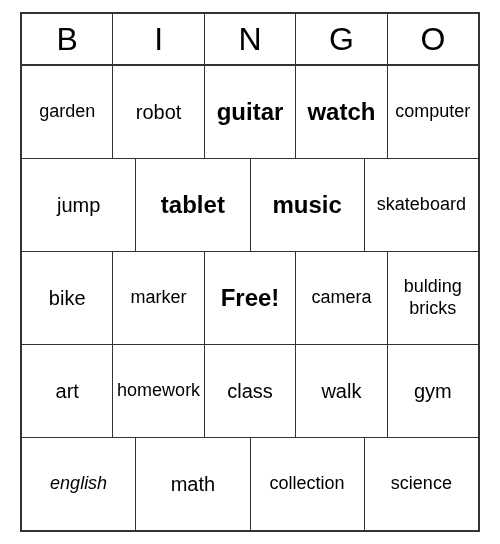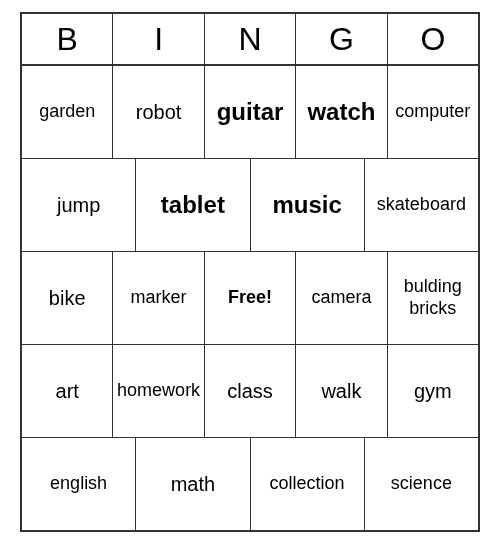--- a/index.html
+++ b/index.html
@@ -90,21 +90,21 @@
 
     .size-md {
       font-size: 18px;
     }
 
     .size-sm {
       font-size: 18px;
     }
 
     .free-cell {
-      font-size: 18px;
+      font-size: 24px;
       font-weight: bold;
     }
   </style>
 </head>
 <body>
 
 <div class="bingo-card">
   <div class="bingo-header">
   <div class="header-cell">B</div>
       <div class="header-cell">I</div>
@@ -135,19 +135,19 @@
 bricks</div>
       </div>
       <div class="bingo-row">
         <div class="bingo-cell size-xl" style="white-space: pre-wrap;">art</div>
         <div class="bingo-cell size-sm" style="white-space: pre-wrap;">homework</div>
         <div class="bingo-cell size-xl" style="white-space: pre-wrap;">class</div>
         <div class="bingo-cell size-xl" style="white-space: pre-wrap;">walk</div>
         <div class="bingo-cell size-xl" style="white-space: pre-wrap;">gym</div>
       </div>
       <div class="bingo-row">
-        <div class="bingo-cell size-md" style="white-space: pre-wrap;">english</div>
+        <div class="bingo-cell size-md" style="white-space: pre-wrap; font-style: italic;">english</div>
         <div class="bingo-cell size-xl" style="white-space: pre-wrap;">math</div>
         <div class="bingo-cell size-sm" style="white-space: pre-wrap;">collection</div>
         <div class="bingo-cell size-md" style="white-space: pre-wrap;">science</div>
       </div>
     </div>
 </div>
 
 </body></html>

